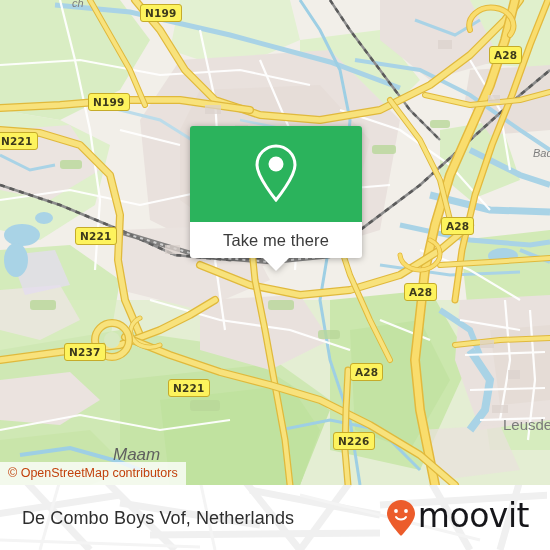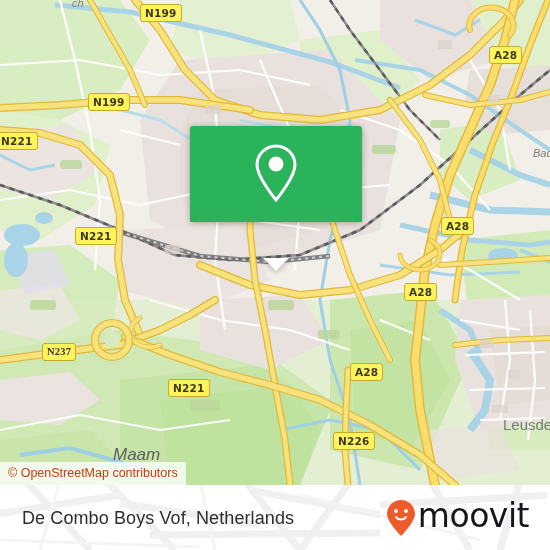--- a/index.html
+++ b/index.html
@@ -365,38 +365,41 @@
       </g>
     </svg>
 
     <div class="shield" style="left:140px; top:4px;">N199</div>
     <div class="shield" style="left:88px;  top:93px;">N199</div>
     <div class="shield" style="left:489px; top:46px;">A28</div>
     <div class="shield" style="left:-4px;  top:132px;">N221</div>
     <div class="shield" style="left:441px; top:217px;">A28</div>
     <div class="shield" style="left:75px;  top:227px;">N221</div>
     <div class="shield" style="left:404px; top:283px;">A28</div>
-    <div class="shield" style="left:42px;  top:343px;font-family:Liberation Serif, serif;">N237</div>
+    <div class="shield" style="left:64px;  top:343px;">N237</div>
     <div class="shield" style="left:168px; top:379px;">N221</div>
     <div class="shield" style="left:350px; top:363px;">A28</div>
     <div class="shield" style="left:333px; top:432px;">N226</div>
 
     <div class="place-label major" style="left:503px; top:416px;">Leusden</div>
     <div class="place-label hamlet" style="left:113px; top:445px;">Maam</div>
     <div class="place-label tiny" style="left:533px; top:147px;">Bad</div>
     <div class="place-label tiny" style="left:72px;  top:-3px;">ch</div>
 
     <div id="attribution">© OpenStreetMap contributors</div>
 
     <div id="callout">
       <div id="callout-head">
         <svg width="52" height="64" viewBox="0 0 52 64">
           <path d="M26 4 C15.5 4 7 12.5 7 23 C7 35 26 58 26 58 C26 58 45 35 45 23 C45 12.5 36.5 4 26 4 Z" fill="none" stroke="#ffffff" stroke-width="3"></path>
           <circle cx="26" cy="22" r="7.5" fill="#ffffff"></circle>
         </svg>
+      </div>
+      <div id="callout-foot">
+        <span>Take me there</span>
       </div>
       <div id="callout-pointer"></div>
     </div>
 
   </div>
 
   <div id="footer">
 
     <svg id="footer-watermark" viewBox="0 0 550 65" xmlns="http://www.w3.org/2000/svg">
       <rect x="0" y="0" width="550" height="65" fill="#ffffff"></rect>

